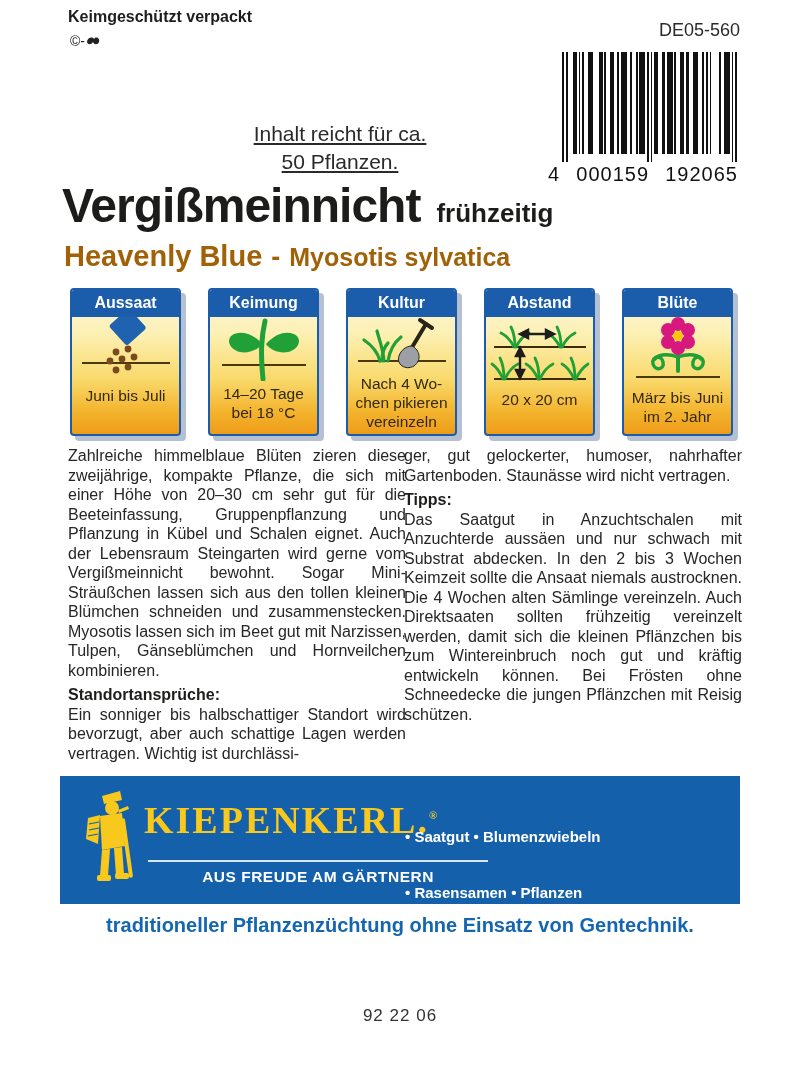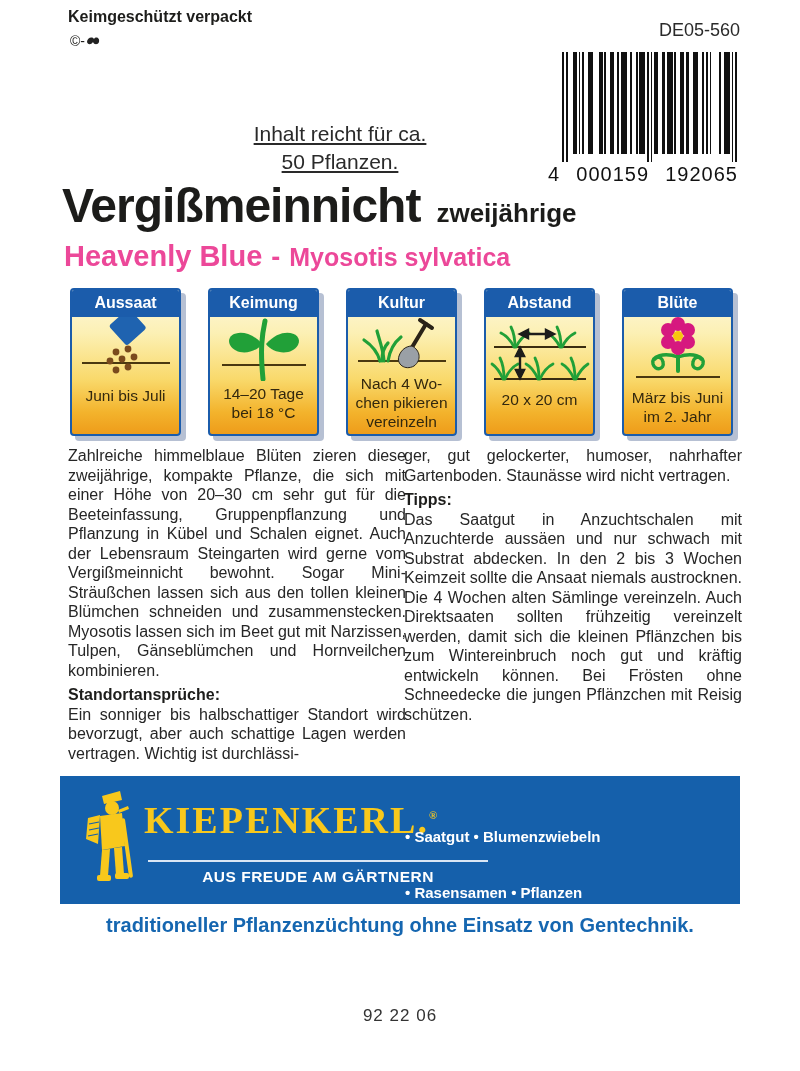--- a/index.html
+++ b/index.html
@@ -14,21 +14,21 @@
   .barcode{position:absolute;left:548px;top:52px;width:200px;}
   .barcode-bars{display:flex;align-items:flex-start;margin-left:14px;}
   .barcode-bars span{display:inline-block;width:1.85px;}
   .barcode-bars .b{background:#111;}
   .barcode-num{display:flex;justify-content:space-between;font-size:20px;color:#111;margin-top:1px;padding-right:10px;letter-spacing:1px;}
   .inhalt{position:absolute;left:180px;top:120px;width:320px;text-align:center;font-size:21px;line-height:28px;color:#2a2a2a;text-decoration:underline;}
   
   .title-row{position:absolute;left:62px;top:178px;display:flex;align-items:baseline;color:#1c1c1a;}
   .title-main{font-size:48px;font-weight:bold;letter-spacing:-1px;}
   .title-age{font-size:26px;font-weight:bold;margin-left:16px;}
-  .subtitle-row{position:absolute;left:64px;top:240px;display:flex;align-items:baseline;color:#ec4899;}
+  .subtitle-row{position:absolute;left:64px;top:240px;display:flex;align-items:baseline;color:#a16207;}
   .variety{font-size:29px;font-weight:bold;}
   .subtitle-dash{font-size:27px;font-weight:bold;margin:0 9px;}
   .botanical{font-size:25px;font-weight:bold;}
   
   .cards{position:absolute;left:70px;top:288px;display:flex;gap:27px;justify-content:space-between;}
   .card{
     width:111px;height:148px;border:2.5px solid #1b5cab;border-radius:4px;box-sizing:border-box;
     background:linear-gradient(180deg,#fdf8e0 0%,#fcf0b4 30%,#f9d96b 62%,#f3b32c 85%,#ee9c1a 100%);
     box-shadow:5px 5px 0 rgba(45,75,130,.35);
     display:flex;flex-direction:column;overflow:hidden;
@@ -175,21 +175,21 @@
     </div>
   </div>
 
   <div class="inhalt">
     <div>Inhalt reicht für ca.</div>
     <div>50 Pflanzen.</div>
   </div>
 
   <div class="title-row">
     <span class="title-main">Vergißmeinnicht</span>
-    <span class="title-age">zweijährige</span>
+    <span class="title-age">frühzeitig</span>
   </div>
   <div class="subtitle-row">
     <span class="variety">Heavenly Blue</span>
     <span class="subtitle-dash">-</span>
     <span class="botanical">Myosotis sylvatica</span>
   </div>
 
   <div class="cards">
 
     <div class="card">

